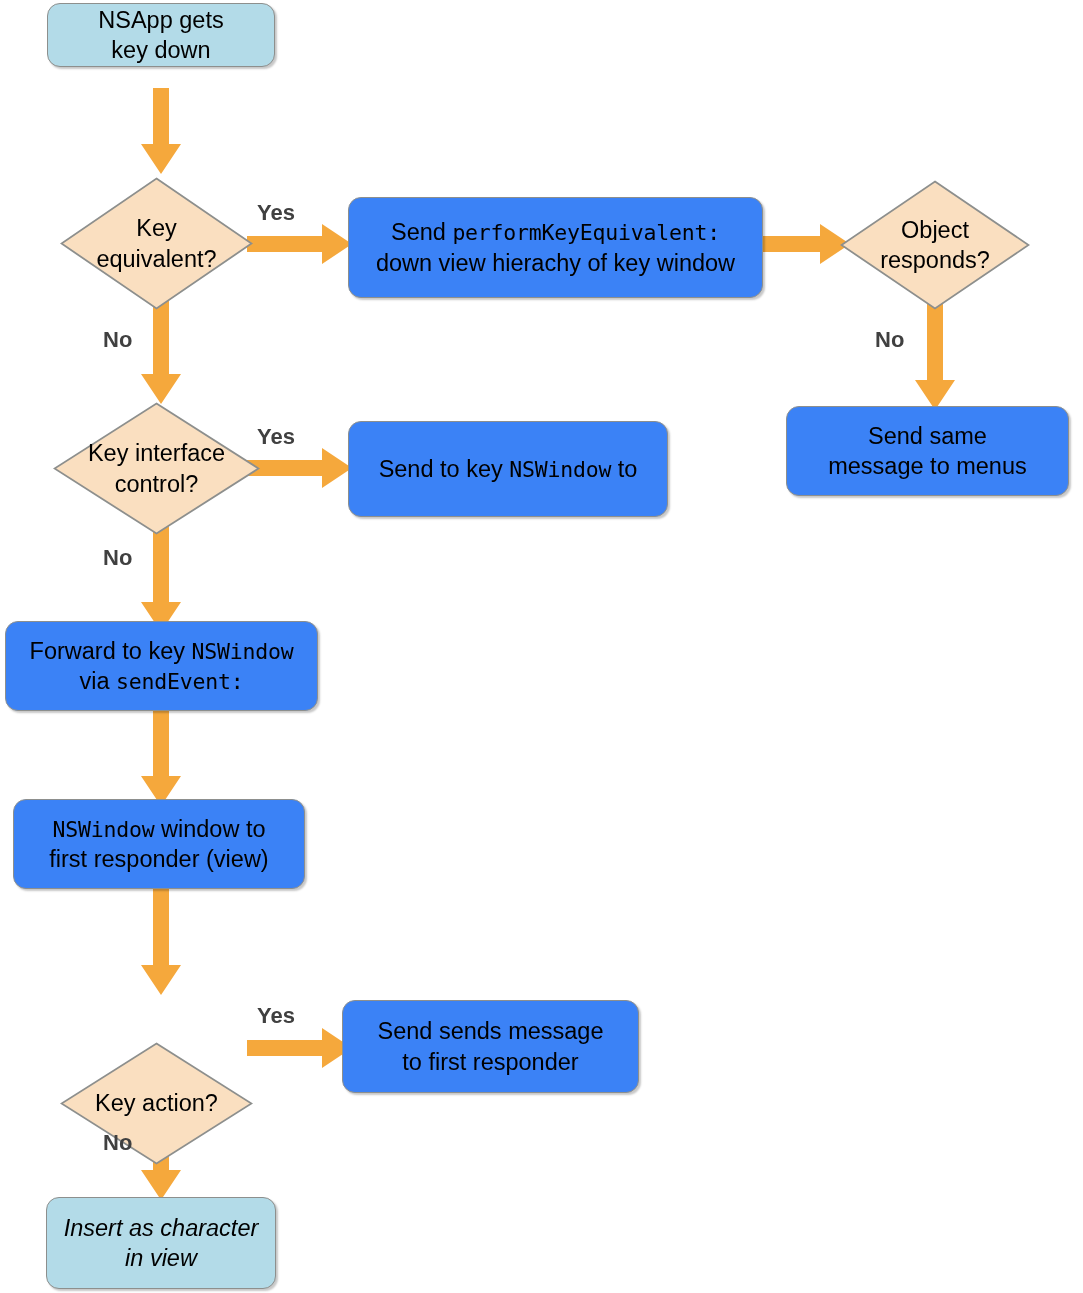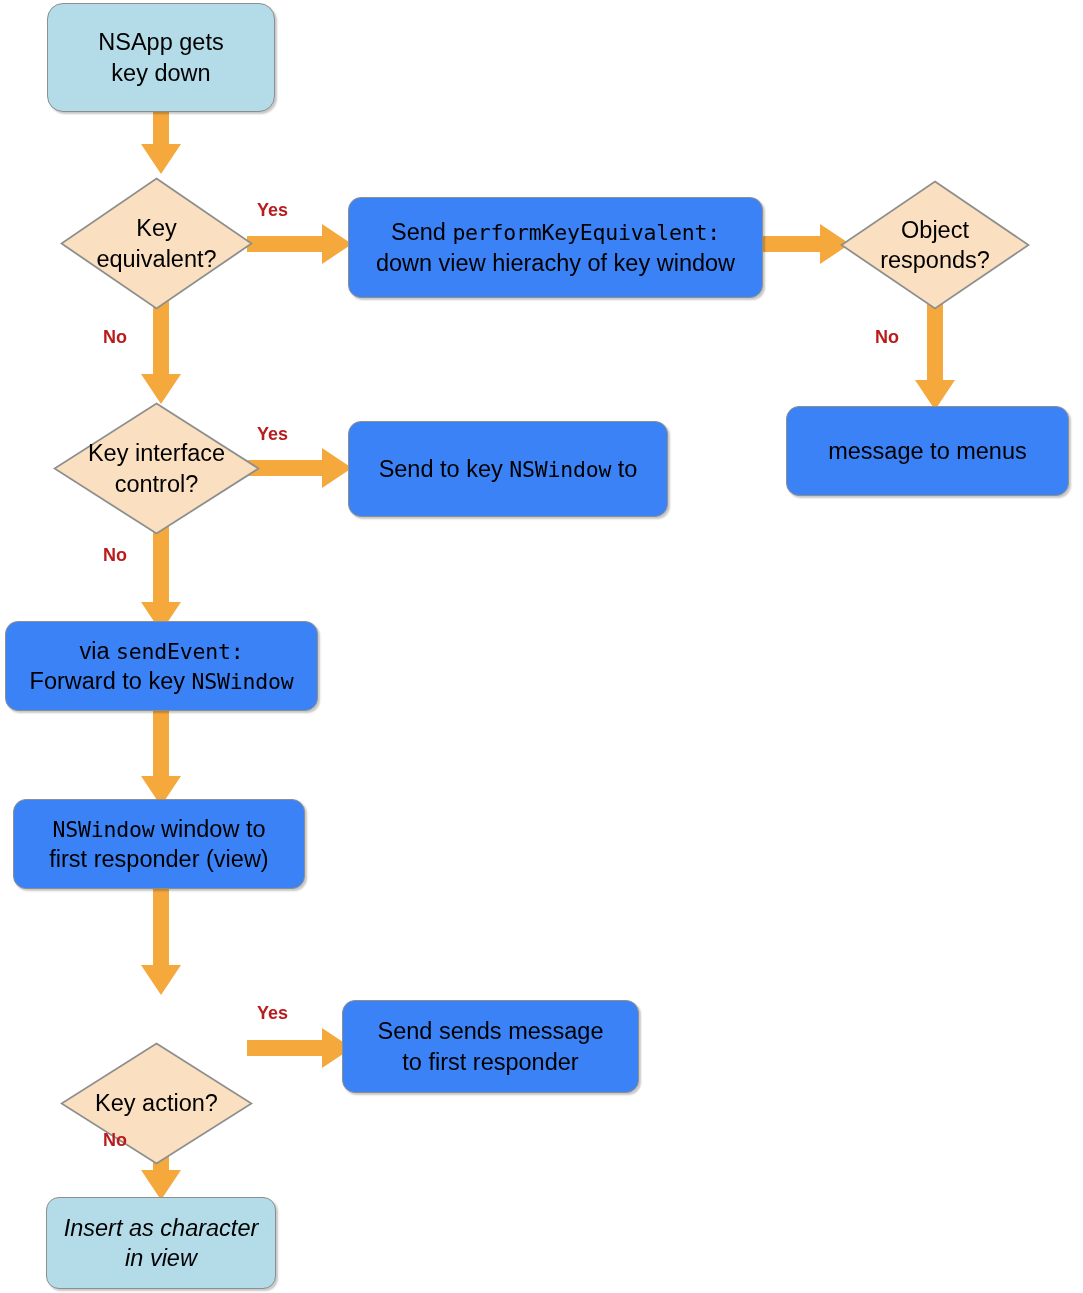--- a/index.html
+++ b/index.html
@@ -69,23 +69,23 @@
   
   .arrow {
     position: absolute;
     z-index: 0;
   }
   .arrow svg { display: block; overflow: visible; }
 
   
   .edge-label {
     position: absolute;
-    font-size: 18px;
+    font-size: 22px;
     font-weight: bold;
-    color: #b91c1c;
+    color: #404040;
     white-space: nowrap;
     z-index: 2;
   }
 </style>
 </head>
 <body>
 
 <div id="canvas">
 
   <div class="arrow" style="left:141px; top:88px; width:40px; height:86px;">
@@ -161,21 +161,21 @@
   <div class="edge-label" style="left:875px; top:327px;">No</div>
 
   <div class="edge-label" style="left:257px; top:424px;">Yes</div>
 
   <div class="edge-label" style="left:103px; top:545px;">No</div>
 
   <div class="edge-label" style="left:257px; top:1003px;">Yes</div>
 
   <div class="edge-label" style="left:103px; top:1130px;">No</div>
 
-  <div class="node box blue" style="left:47px; top:3px; width:228px; height:109px;border-radius:16px;">
+  <div class="node box blue" style="left:47px; top:3px; width:228px; height:64px;">
     <div>
       <div>NSApp gets</div>
       <div>key down</div>
     </div>
   </div>
 
   <div class="node diamond" style="left:60px; top:177px; width:193px; height:133px;">
     <svg class="dia-shape" viewBox="0 0 193 133" preserveAspectRatio="none">
       <polygon points="96.5,1.5 191.5,66.5 96.5,131.5 1.5,66.5" fill="#fadfc0" stroke="#8d8f8d" stroke-width="1.8"></polygon>
     </svg>
@@ -199,20 +199,21 @@
       <polygon points="95,1.5 188.5,65 95,128.5 1.5,65" fill="#fadfc0" stroke="#8d8f8d" stroke-width="1.8"></polygon>
     </svg>
     <div class="dia-label">
       <div>Object</div>
       <div>responds?</div>
     </div>
   </div>
 
   <div class="node box green" style="left:786px; top:406px; width:283px; height:90px;">
     <div>
+      <div>Send same</div>
       <div>message to menus</div>
     </div>
   </div>
 
   <div class="node diamond" style="left:53px; top:402px; width:207px; height:133px;">
     <svg class="dia-shape" viewBox="0 0 207 133" preserveAspectRatio="none">
       <polygon points="103.5,1.5 205.5,66.5 103.5,131.5 1.5,66.5" fill="#fadfc0" stroke="#8d8f8d" stroke-width="1.8"></polygon>
     </svg>
     <div class="dia-label">
       <div>Key interface</div>
@@ -224,24 +225,24 @@
     <div>
       <div>
         <span>Send to key </span><span class="mono">NSWindow</span><span> to</span>
       </div>
     </div>
   </div>
 
   <div class="node box green" style="left:5px; top:621px; width:313px; height:90px;">
     <div>
       <div>
+        <span>Forward to key </span><span class="mono">NSWindow</span>
+      </div>
+      <div>
         <span>via </span><span class="mono">sendEvent:</span>
-      </div>
-      <div>
-        <span>Forward to key </span><span class="mono">NSWindow</span>
       </div>
     </div>
   </div>
 
   <div class="node box green" style="left:13px; top:799px; width:292px; height:90px;">
     <div>
       <div>
         <span class="mono">NSWindow</span><span> window to</span>
       </div>
       <div>first responder (view)</div>

